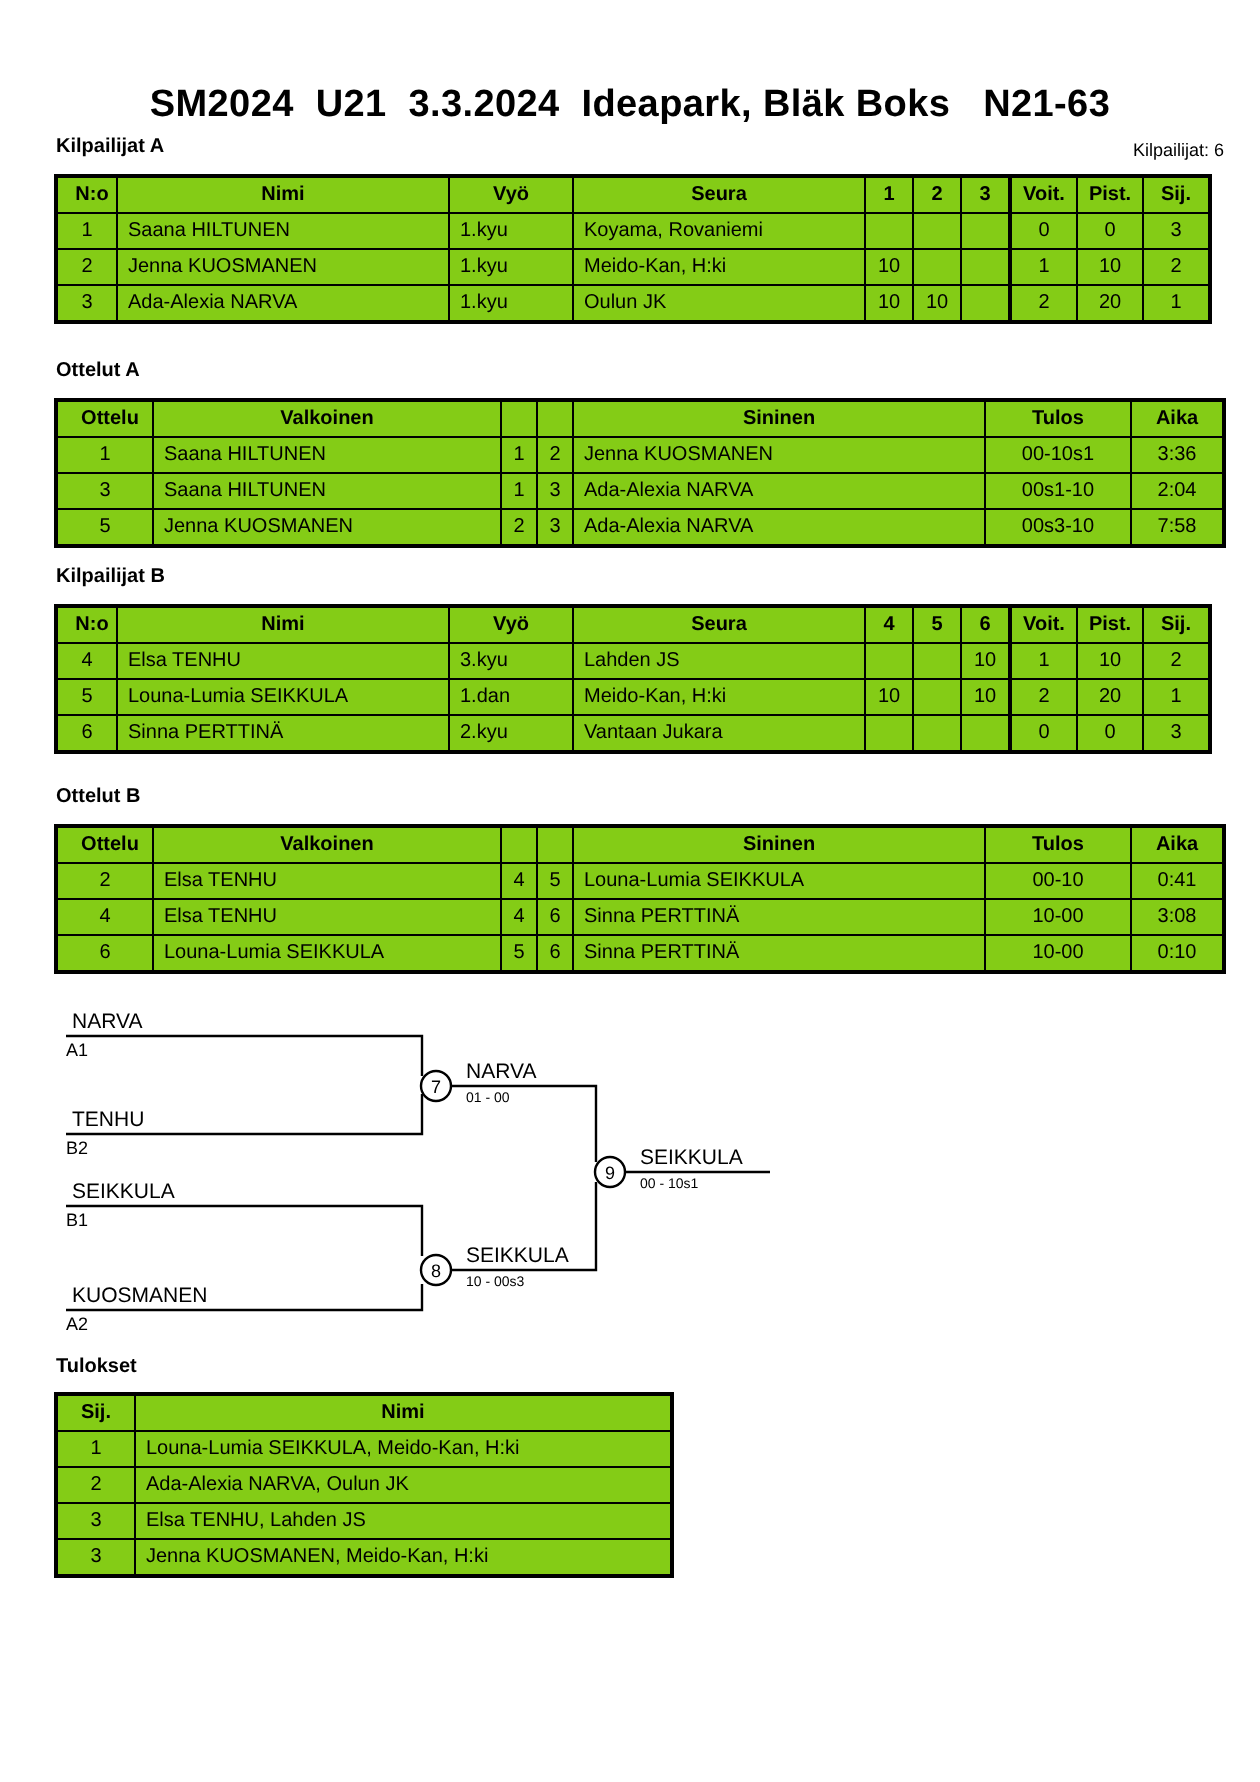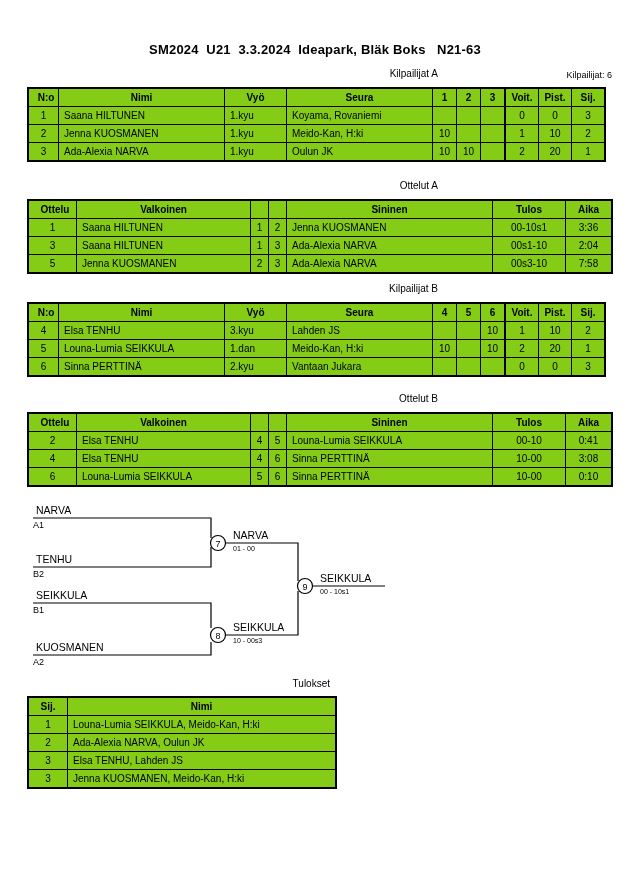--- a/index.html
+++ b/index.html
@@ -16,42 +16,42 @@
     overflow: hidden;
   }
 
   
   .doc-title {
     position: absolute;
     top: 42px;
     left: 0;
     width: 630px;
     text-align: center;
-    font-size: 13px;
+    font-size: 19px;
     font-weight: bold;
     letter-spacing: 0.2px;
     white-space: pre;
   }
   .competitor-count {
     position: absolute;
     top: 70px;
     right: 18px;
     font-size: 9px;
     font-weight: normal;
     text-align: right;
   }
 
   
   .section-heading {
     position: absolute;
     width: 410px;
     left: 28px;
-    text-align: right;
+    text-align: left;
     font-size: 10px;
-    font-weight: normal;
+    font-weight: bold;
   }
 
   
   table.grid {
     position: absolute;
     border-collapse: collapse;
     font-size: 10px;
     background: #84cc16;
   }
   table.grid th, table.grid td {

